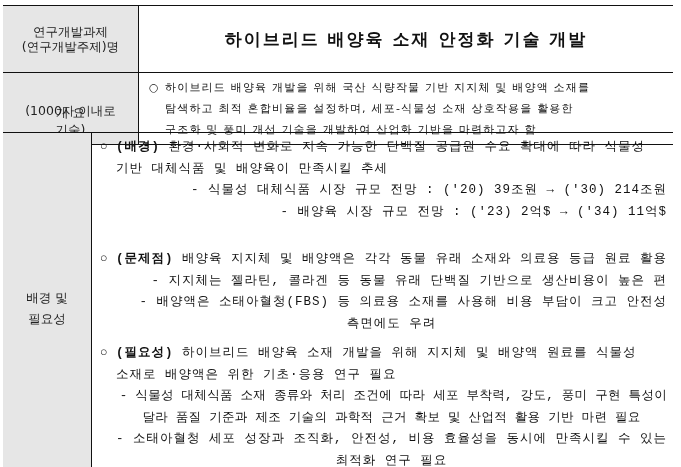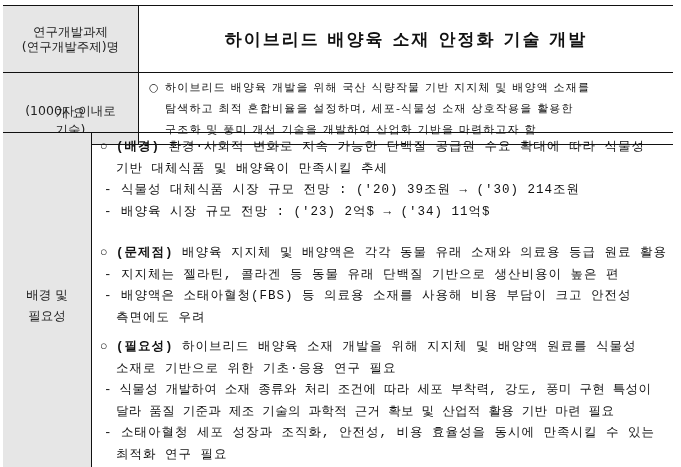--- a/index.html
+++ b/index.html
@@ -17,22 +17,22 @@
   .t2 .label { width: 107px; }
   .title { text-align: center; font-weight: bold; font-size: 17px; letter-spacing: 2px; }
   .overview { padding: 4px 8px 4px 10px !important; font-size: 11px; line-height: 21px; letter-spacing: 1.2px; }
   .overlap { position: relative; height: 46px; }
   .overlap span { position: absolute; left: 0; right: 0; text-align: center; }
   .t2 td { border-top: 1.5px solid #111; border-bottom: 1.5px solid #111; }
   .t2 td.body { height: 329px; padding: 4px 6px 4px 8px; vertical-align: top; font-size: 12.5px; line-height: 21.5px; letter-spacing: 1px; }
   .para { margin-bottom: 6px; font-family: Liberation Mono, monospace; }
   .line { white-space: nowrap; }
   .indent { padding-left: 16px; }
-  .sub { padding-left: 4px; }
-  .subcont { padding-left: 16px; }
+  .sub { padding-left: 4px; text-align: right; }
+  .subcont { padding-left: 16px; text-align: center; }
   .tag { font-weight: bold; }
   .bullet { display: inline-block; width: 16px; }
 </style>
 </head>
 <body>
 
 <table class="tbl t1">
   <tbody>
       <tr class="r1">
     <td class="label">
@@ -67,31 +67,31 @@
     </td>
     <td class="body">
 
       <div class="para">
         <div class="line"><span class="bullet">○</span><span class="tag">(배경)</span><span> 환경·사회적 변화로 지속 가능한 단백질 공급원 수요 확대에 따라 식물성</span></div>
         <div class="line indent">기반 대체식품 및 배양육이 만족시킬 추세</div>
         <div class="line sub">- 식물성 대체식품 시장 규모 전망 : ('20) 39조원 → ('30) 214조원</div>
         <div class="line sub">- 배양육 시장 규모 전망 : ('23) 2억$ → ('34) 11억$</div>
       </div>
 
-      <div class="para" style="margin-top:20px">
+      <div class="para" style="margin-top:26px">
         <div class="line"><span class="bullet">○</span><span class="tag">(문제점)</span><span> 배양육 지지체 및 배양액은 각각 동물 유래 소재와 의료용 등급 원료 활용</span></div>
         <div class="line sub">- 지지체는 젤라틴, 콜라겐 등 동물 유래 단백질 기반으로 생산비용이 높은 편</div>
         <div class="line sub">- 배양액은 소태아혈청(FBS) 등 의료용 소재를 사용해 비용 부담이 크고 안전성</div>
         <div class="line subcont">측면에도 우려</div>
       </div>
 
       <div class="para" style="margin-top:8px">
         <div class="line"><span class="bullet">○</span><span class="tag">(필요성)</span><span> 하이브리드 배양육 소재 개발을 위해 지지체 및 배양액 원료를 식물성</span></div>
-        <div class="line indent">소재로 기반으로 위한 기초·응용 연구 필요</div>
-        <div class="line sub" style="letter-spacing:0.3px">- 식물성 개발하여 소재 종류와 처리 조건에 따라 세포 부착력, 강도, 풍미 구현 특성이</div>
+        <div class="line indent">소재로 배양액은 위한 기초·응용 연구 필요</div>
+        <div class="line sub" style="letter-spacing:0.3px">- 식물성 대체식품 소재 종류와 처리 조건에 따라 세포 부착력, 강도, 풍미 구현 특성이</div>
         <div class="line subcont" style="letter-spacing:0.3px">달라 품질 기준과 제조 기술의 과학적 근거 확보 및 산업적 활용 기반 마련 필요</div>
         <div class="line sub">- 소태아혈청 세포 성장과 조직화, 안전성, 비용 효율성을 동시에 만족시킬 수 있는</div>
         <div class="line subcont">최적화 연구 필요</div>
       </div>
 
     </td>
   </tr>
 </tbody>
   </table>
 

